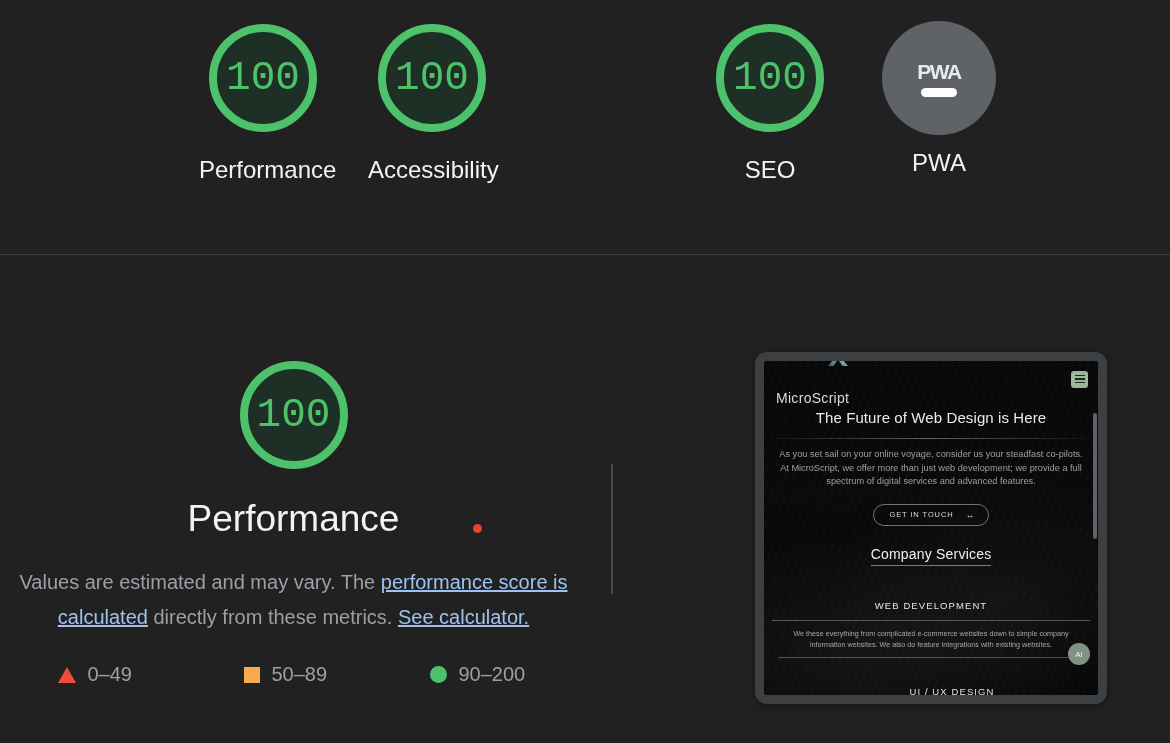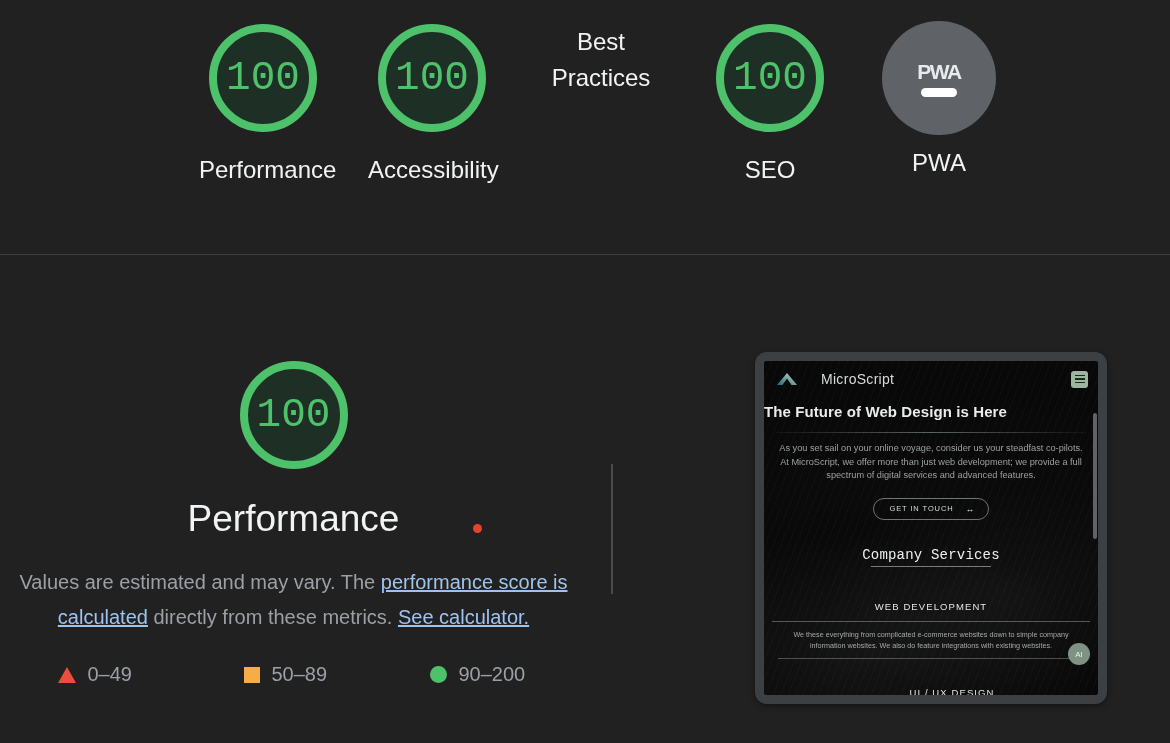--- a/index.html
+++ b/index.html
@@ -234,22 +234,23 @@
   .thumb-navbar {
     position: relative;
     display: flex;
     align-items: center;
     justify-content: space-between;
     padding: 8px 10px 4px 12px;
     height: 32px;
   }
   .brand {
     display: flex;
-    align-items: center;
+    align-items: flex-end;
     gap: 23px;
+    flex-direction: column;
   }
   .brand-name {
     font-size: 14px;
     color: #d7dbd9;
     letter-spacing: 0.3px;
   }
   .hamburger {
     width: 17px; height: 17px;
     border-radius: 3px;
     background: #9db69e;
@@ -259,26 +260,25 @@
     align-items: center;
     gap: 2px;
   }
   .hamburger i {
     display: block;
     width: 10px; height: 1.6px;
     background: #1c2a1e;
   }
   .thumb-h1 {
     position: relative;
-    text-align: left;
+    text-align: center;
     font-size: 15px;
     color: #e9ecec;
-    margin-top: 10px;
+    margin-top: 16px;
     letter-spacing: 0.1px;
-    font-weight: bold;
   }
   .rule {
     position: relative;
     height: 1px;
     background: linear-gradient(90deg, rgba(180,200,185,0.05), rgba(190,210,195,0.45), rgba(180,200,185,0.05));
     margin: 12px 12px 0 12px;
   }
   .thumb-p {
     position: relative;
     margin: 9px 14px 15px 14px;
@@ -304,23 +304,22 @@
     letter-spacing: 0.9px;
     color: #d8dcd9;
   }
   .cta-arrow { font-size: 9px; color: #d8dcd9; letter-spacing: -2px; }
 
   .section-title {
     position: relative;
     text-align: center;
     font-size: 14px;
     color: #eef1ef;
-    margin-top: 27px;
+    margin-top: 20px;
     letter-spacing: 0.2px;
-    font-family: Liberation Mono, monospace;
   }
   .section-underline {
     position: relative;
     width: 120px;
     height: 1px;
     background: rgba(205,215,208,0.55);
     margin: 3px auto 0 auto;
   }
   .svc-title {
     position: relative;
@@ -406,21 +405,20 @@
           <svg class="gauge-svg" width="128" height="128" viewBox="0 0 128 128">
             <circle cx="64" cy="64" r="50" fill="#1e3026"></circle>
             <circle cx="64" cy="64" r="50" fill="none" stroke="#4ec26a" stroke-width="8" stroke-dasharray="314.159 314.159" stroke-dashoffset="0" transform="rotate(-90 64 64)" stroke-linecap="round"></circle>
           </svg>
           <span class="gauge-value">100</span>
         </div>
         <div class="gauge-label">Accessibility</div>
       </div>
 
       <div class="gauge-item">
-        <div class="gauge-label">Best Practices</div>
       </div>
 
       <div class="gauge-item">
         <div class="gauge-wrap">
           <svg class="gauge-svg" width="128" height="128" viewBox="0 0 128 128">
             <circle cx="64" cy="64" r="50" fill="#1e3026"></circle>
             <circle cx="64" cy="64" r="50" fill="none" stroke="#4ec26a" stroke-width="8" stroke-dasharray="314.159 314.159" stroke-dashoffset="0" transform="rotate(-90 64 64)" stroke-linecap="round"></circle>
           </svg>
           <span class="gauge-value">100</span>
         </div>

